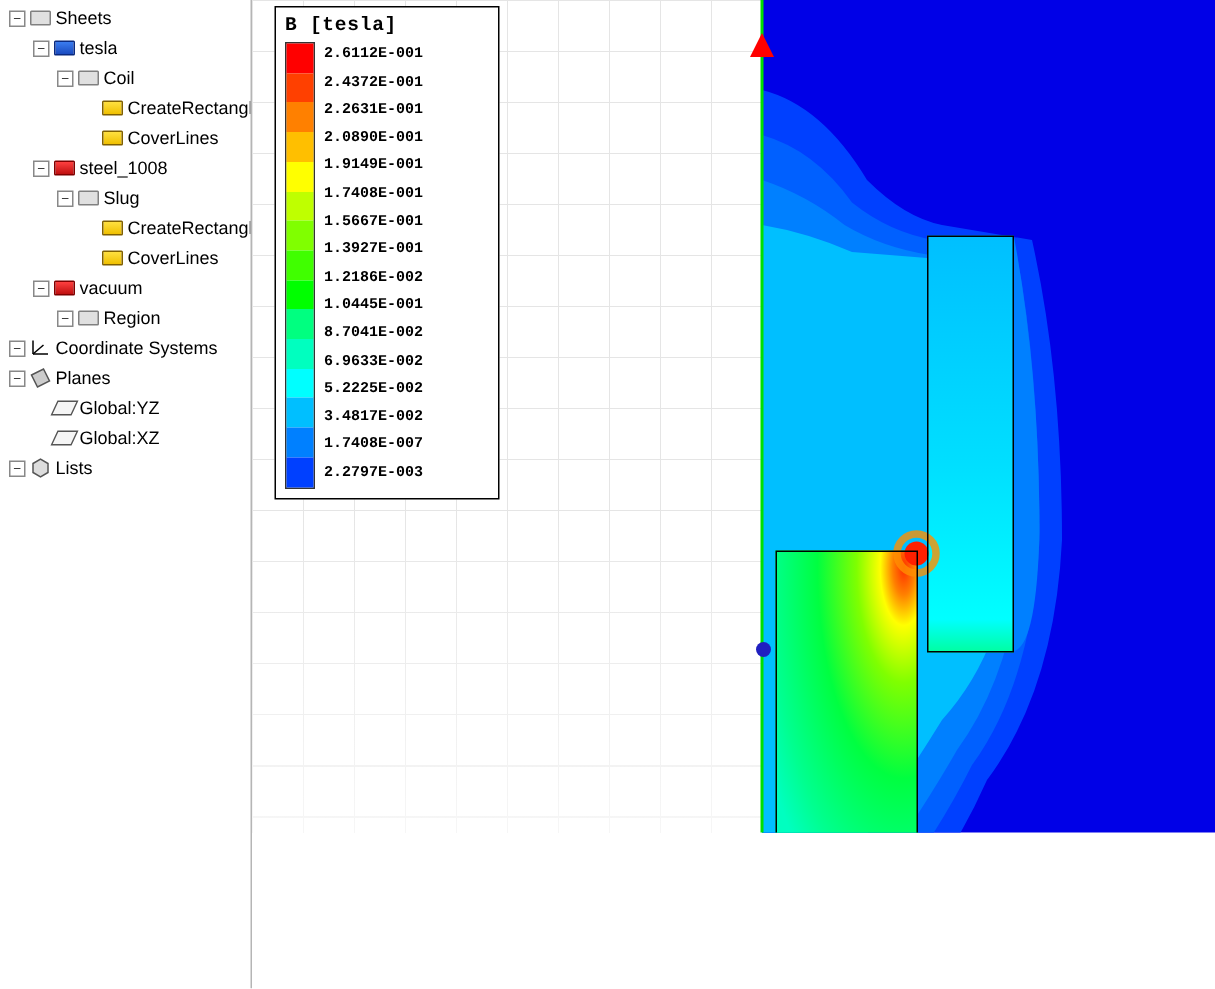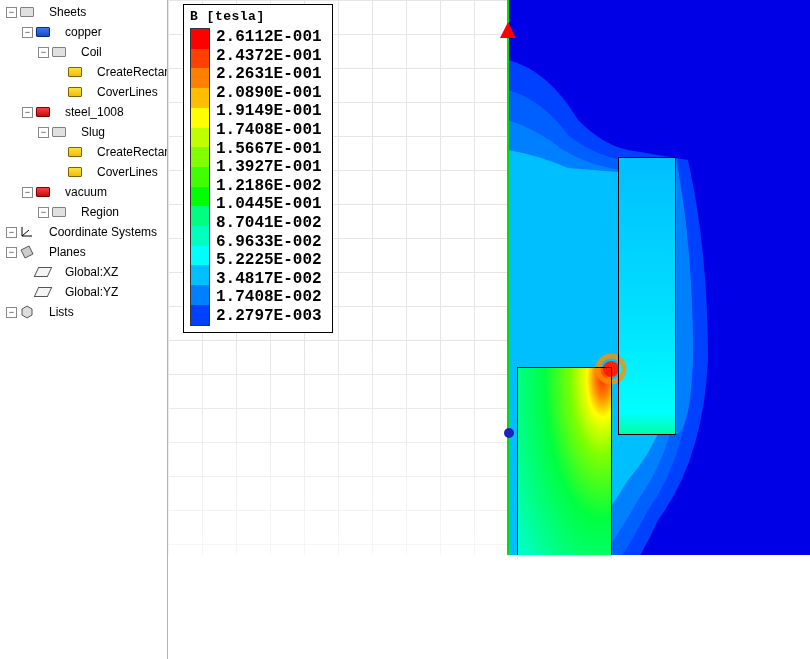--- a/index.html
+++ b/index.html
@@ -97,21 +97,20 @@
     content:""; display:block; width:10px; height:10px;
     background: linear-gradient(#ffe040,#f0c000);
     border:1px solid #806000;
     transform: skewY(-8deg);
   }
   .label {
     flex: 0 1 auto;
     overflow: hidden;
     text-overflow: clip;
     white-space: nowrap;
-    margin-left: 12px;
   }
   .ind1 { padding-left: 6px; }
   .ind2 { padding-left: 22px; }
   .ind3 { padding-left: 38px; }
   .ind4 { padding-left: 54px; }
 
   
   .viewport {
     position: relative;
     width: 642px;
@@ -184,40 +183,40 @@
     display: flex;
     flex-direction: column;
     border: 1px solid #333;
   }
   .color-seg { flex: 1 1 0; }
   .legend-vals {
     margin-left: 6px;
     display: flex;
     flex-direction: column;
     justify-content: space-between;
-    font-size: 16px;
+    font-size: 10px;
     line-height: 18.6px;
   }
   .legend-vals span { height: 18.6px; display:block;}
 </style>
 </head>
 <body>
 
 <div class="tree-panel">
 
   <div class="tree-row ind1">
     <span class="toggle">−</span>
     <span class="icon icon-sheets"></span>
     <span class="label">Sheets</span>
   </div>
 
   <div class="tree-row ind2">
     <span class="toggle">−</span>
     <span class="icon icon-copper"></span>
-    <span class="label">copper</span>
+    <span class="label">tesla</span>
   </div>
 
   <div class="tree-row ind3">
     <span class="toggle">−</span>
     <span class="icon icon-sheet-node"></span>
     <span class="label">Coil</span>
   </div>
 
   <div class="tree-row ind4">
     <span class="toggle-spacer"></span>
@@ -287,26 +286,26 @@
       <svg viewBox="0 0 14 14">
           <polygon points="1,5 9,1 13,9 5,13" fill="#ccc" stroke="#555"></polygon>
         </svg>
     </span>
     <span class="label">Planes</span>
   </div>
 
   <div class="tree-row ind2">
     <span class="toggle-spacer"></span>
     <span class="icon icon-plane-ind"></span>
+    <span class="label">Global:YZ</span>
+  </div>
+  <div class="tree-row ind2">
+    <span class="toggle-spacer"></span>
+    <span class="icon icon-plane-ind"></span>
     <span class="label">Global:XZ</span>
-  </div>
-  <div class="tree-row ind2">
-    <span class="toggle-spacer"></span>
-    <span class="icon icon-plane-ind"></span>
-    <span class="label">Global:YZ</span>
   </div>
 
   <div class="tree-row ind1">
     <span class="toggle">−</span>
     <span class="icon icon-lists">
       <svg viewBox="0 0 14 14">
           <polygon points="2,4 7,1 12,4 12,10 7,13 2,10" fill="#ddd" stroke="#555"></polygon>
         </svg>
     </span>
     <span class="label">Lists</span>
@@ -394,19 +393,19 @@
           <span>1.9149E-001</span>
           <span>1.7408E-001</span>
           <span>1.5667E-001</span>
           <span>1.3927E-001</span>
           <span>1.2186E-002</span>
           <span>1.0445E-001</span>
           <span>8.7041E-002</span>
           <span>6.9633E-002</span>
           <span>5.2225E-002</span>
           <span>3.4817E-002</span>
-          <span>1.7408E-002</span>
+          <span>1.7408E-007</span>
           <span>2.2797E-003</span>
         </div>
     </div>
   </div>
 
 </div>
 
 </body></html>

